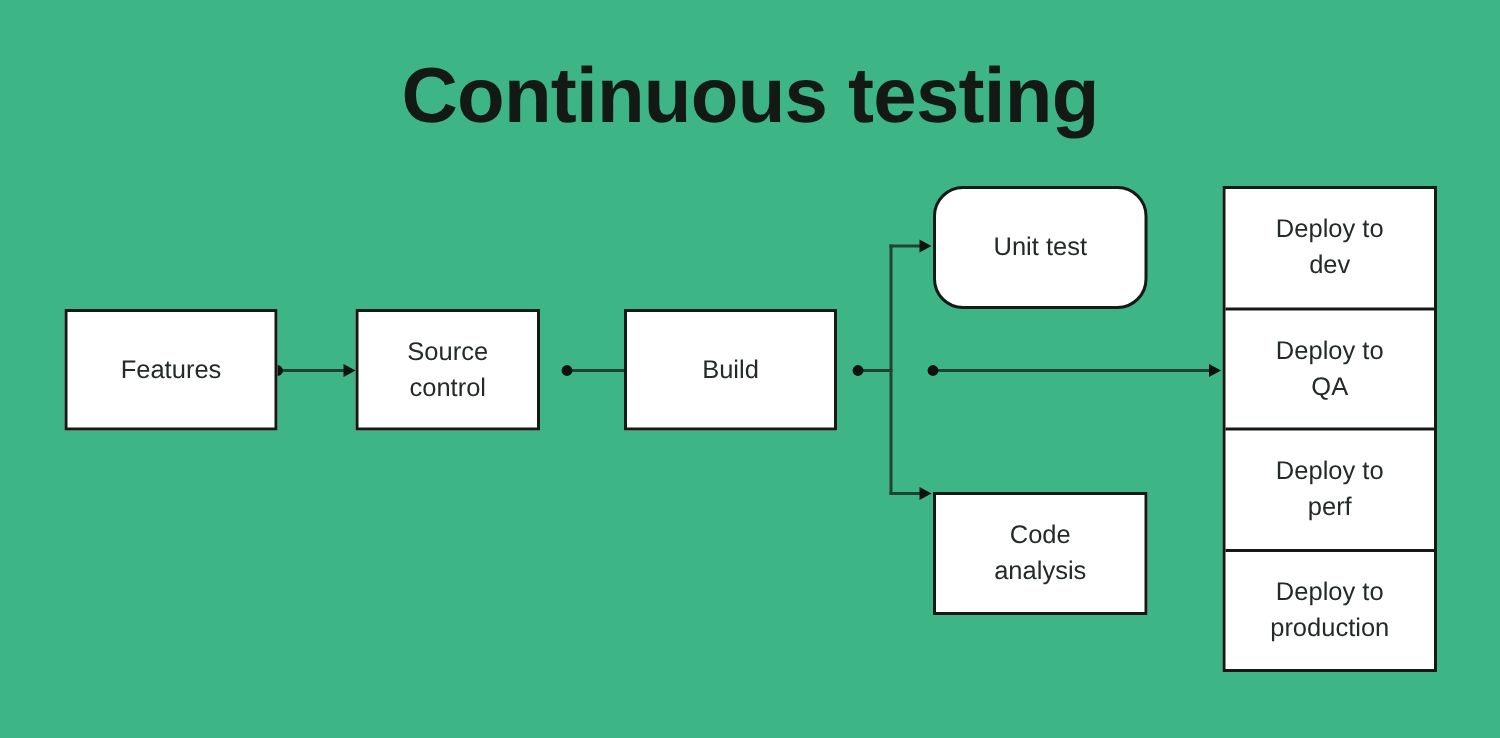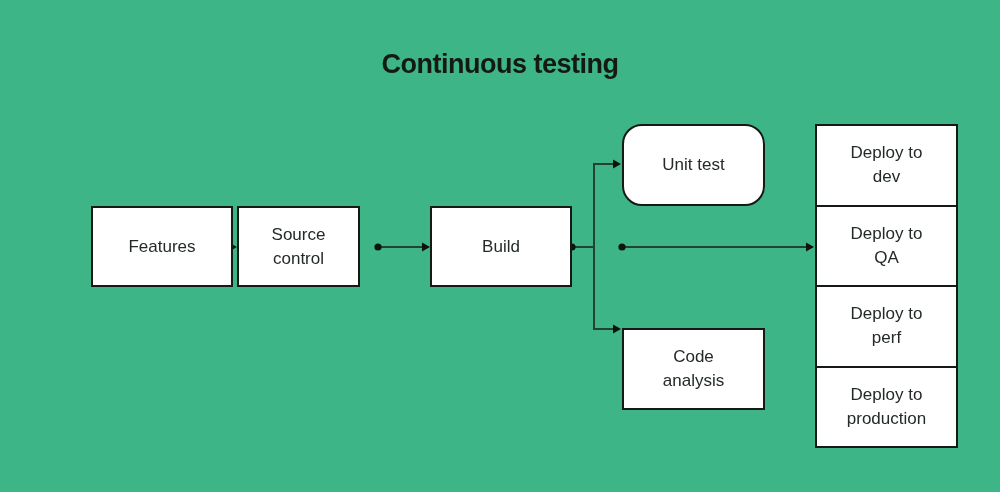--- a/index.html
+++ b/index.html
@@ -22,21 +22,21 @@
     width: 1000px;
     height: 492px;
     background: var(--bg);
     overflow: hidden;
   }
   .title {
     position: absolute;
     left: 0; right: 0;
     top: 40px;
     text-align: center;
-    font-size: 27px;
+    font-size: 52px;
     line-height: 48px;
     font-weight: bold;
     letter-spacing: -0.5px;
     color: var(--title-color);
   }
   .wires {
     position: absolute;
     left: 0; top: 0;
     width: 1000px;
     height: 492px;
@@ -110,30 +110,30 @@
       <polygon class="marker" points="613,324.6 621,329 613,333.4"></polygon>
     </g>
 
     <g>
       <line class="wire" x1="622" y1="247" x2="807" y2="247"></line>
       <circle class="marker" cx="622" cy="247" r="3.6"></circle>
       <polygon class="marker" points="806,242.6 814,247 806,251.4"></polygon>
     </g>
   </svg>
 
-  <div class="node" style="left:43px; top:206px; width:142px; height:81px;margin-left:48px;">
+  <div class="node" style="left:43px; top:206px; width:142px; height:81px;">
     <span class="label">Features</span>
   </div>
 
   <div class="node" style="left:237px; top:206px; width:123px; height:81px;">
     <span class="label">Source
 control</span>
   </div>
 
-  <div class="node" style="left:430px; top:206px; width:142px; height:81px;">
+  <div class="node" style="left:416px; top:206px; width:142px; height:81px;">
     <span class="label">Build</span>
   </div>
 
   <div class="node" style="left:622px; top:124px; width:143px; height:82px;border-radius:20px;">
     <span class="label">Unit test</span>
   </div>
 
   <div class="node" style="left:622px; top:288px; width:143px; height:82px;margin-top:40px;">
     <span class="label">Code
 analysis</span>

